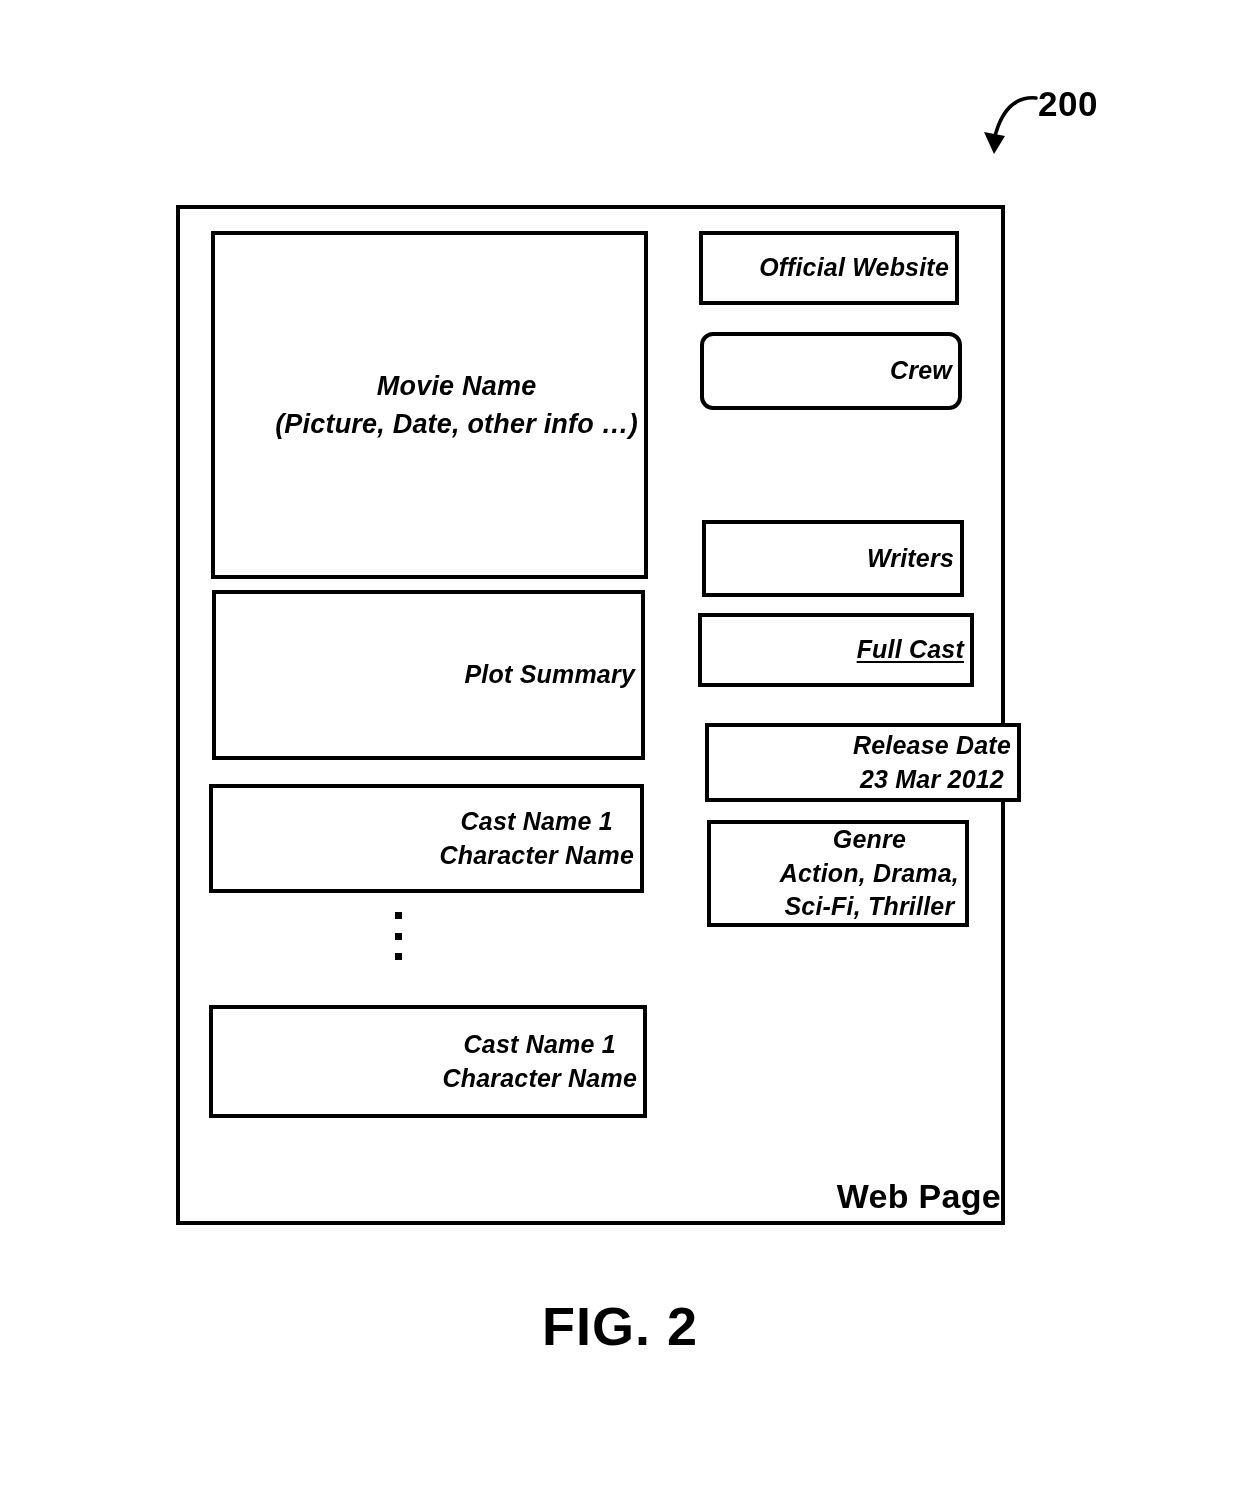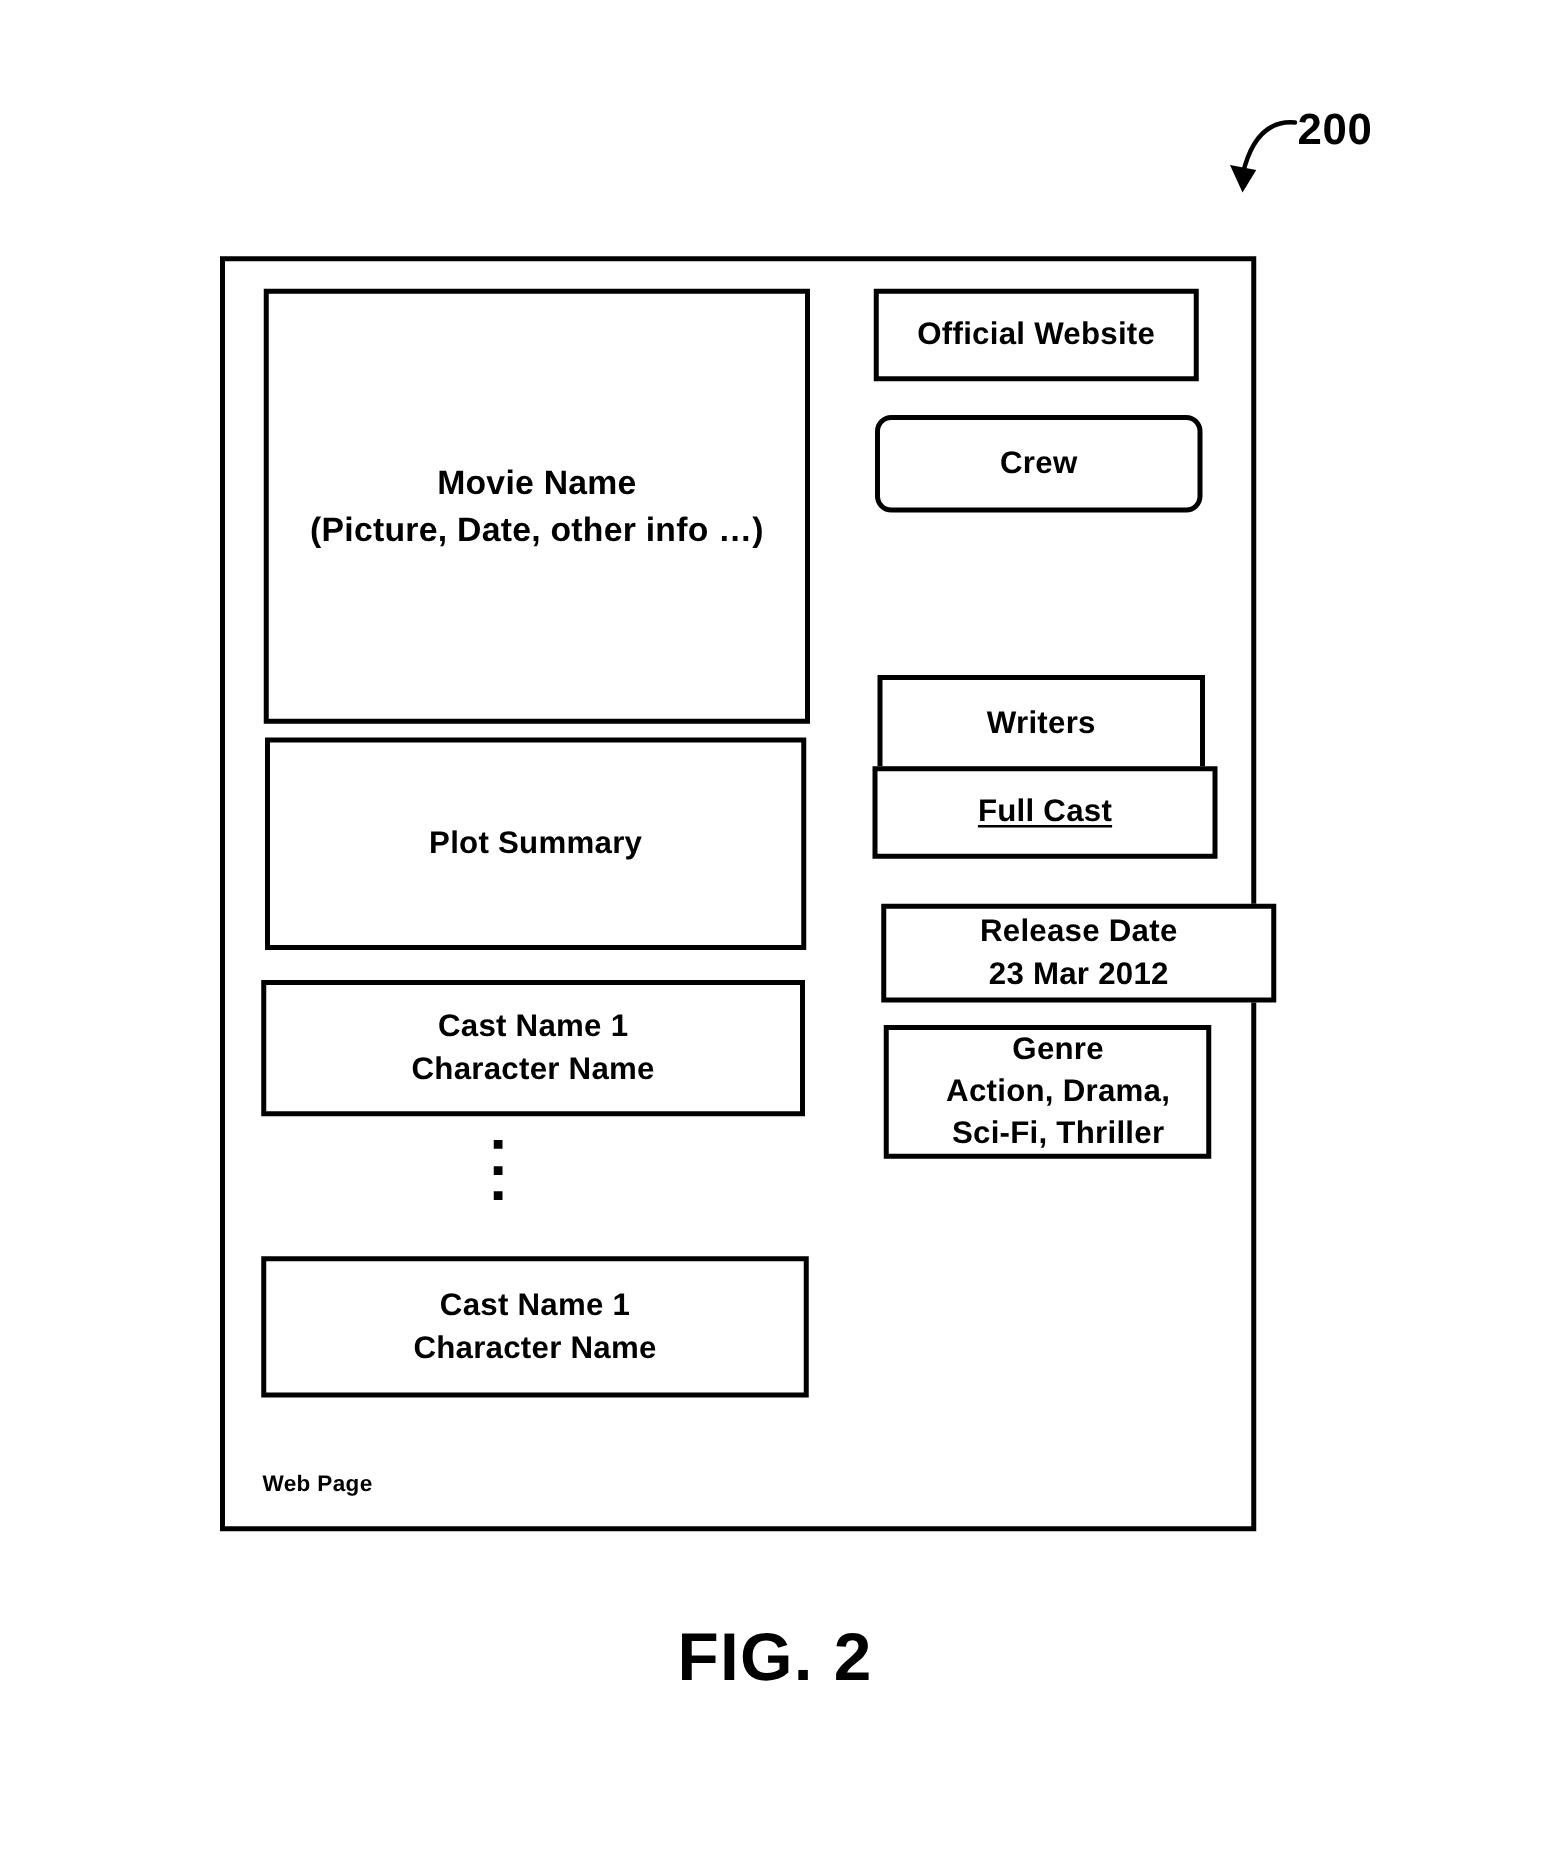--- a/index.html
+++ b/index.html
@@ -61,22 +61,23 @@
   }
 
   
   .box {
     position: absolute;
     border: 4px solid #000000;
     box-sizing: border-box;
     background: #ffffff;
     display: flex;
     align-items: center;
-    justify-content: center;
+    justify-content: flex-end;
     text-align: center;
+    font-style: italic;
   }
   .box .box-text {
     font-size: 25px;
     font-weight: bold;
     line-height: 1.35;
     letter-spacing: 0.2px;
     padding: 0 6px;
     white-space: pre-line;
   }
   .box .box-text.underlined {
@@ -110,34 +111,34 @@
     display: block;
     width: 7px;
     height: 7px;
     background: #000000;
   }
 
   
   .box-website     { left: 519px; top: 22px;   width: 260px; height: 74px; }
   .box-crew        { left: 520px; top: 123px;  width: 262px; height: 78px; border-radius: 13px; }
   .box-director    { left: 520px; top: 209px;  width: 262px; height: 74px; }
-  .box-writers     { left: 522px; top: 311px;  width: 262px; height: 77px; margin-top: 20px; }
+  .box-writers     { left: 522px; top: 311px;  width: 262px; height: 77px; }
   .box-fullcast    { left: 518px; top: 404px;  width: 276px; height: 74px; }
   .box-release     { left: 525px; top: 514px;  width: 316px; height: 79px; }
   .box-genre       { left: 527px; top: 611px;  width: 262px; height: 107px; padding-left: 17px; }
   .box-runtime     { left: 528px; top: 741px;  width: 262px; height: 75px; }
 
   
   .frame-footer {
     position: absolute;
     left: 0;
     right: 0;
     top: 968px;
-    text-align: left;
-    font-size: 18px;
+    text-align: right;
+    font-size: 34px;
     font-weight: bold;
     letter-spacing: 0.3px;
     padding-left: 30px;
   }
 
   
   .fig-caption {
     position: absolute;
     left: 0;
     right: 0;

